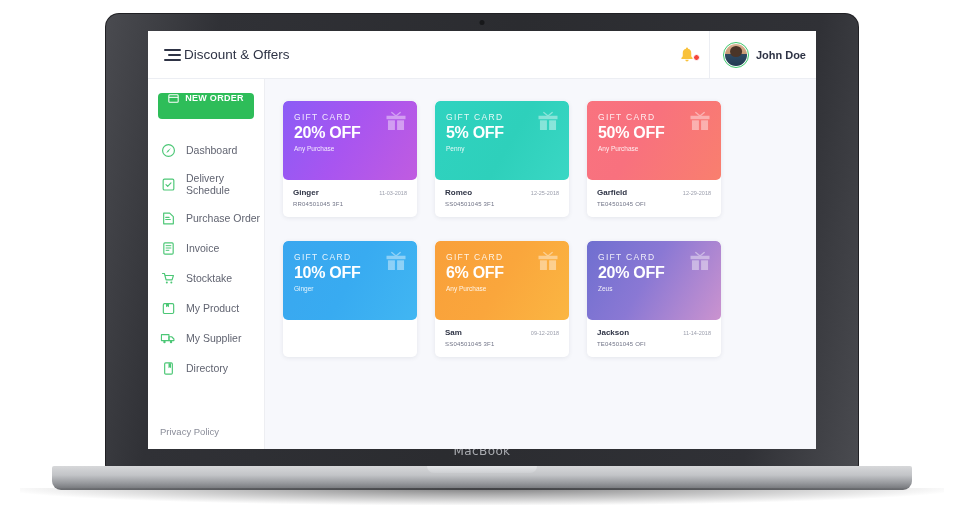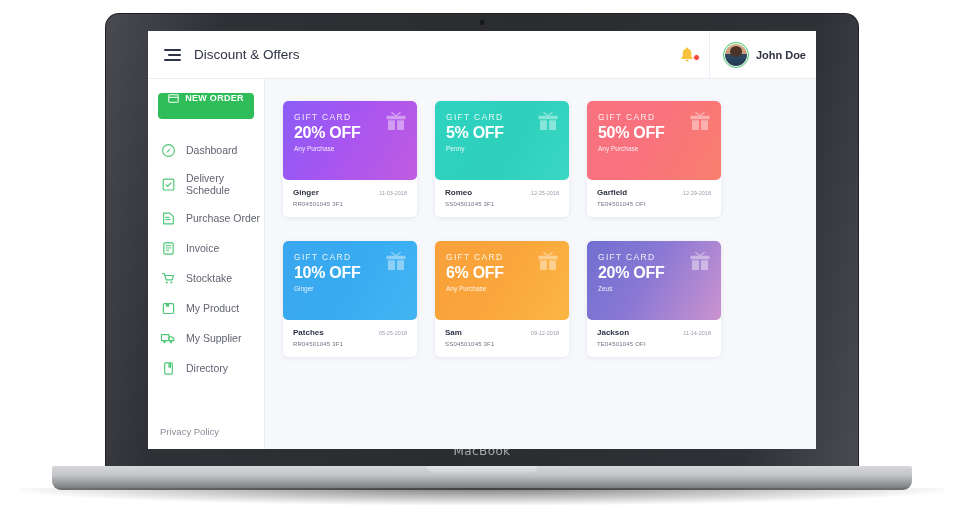--- a/index.html
+++ b/index.html
@@ -64,21 +64,21 @@
     width:117px; display:flex; align-items:center; padding-left:12px;
     border-right:1px solid #edeef2; background:#fff;
   }
   #brand-text {
     font-size:11.5px; font-weight:bold; letter-spacing:2.4px; color:#2e3345;
   }
   #topbar-main {
     flex:1; display:flex; align-items:center; justify-content:space-between;
     padding:0 10px 0 16px; border-bottom:1px solid #eceef3;
   }
-  #topbar-left { display:flex; align-items:center; gap:13px; }
+  #topbar-left { display:flex; align-items:center; gap:3px; }
   #hamburger-icon { width:17px; display:flex; flex-direction:column; gap:3px; }
   #hamburger-icon i { display:block; height:2px; background:#2e3345; border-radius:1px; }
   #hamburger-icon i:nth-child(1){ width:17px; }
   #hamburger-icon i:nth-child(2){ width:13px; margin-left:4px; }
   #hamburger-icon i:nth-child(3){ width:17px; }
   #page-title { font-size:13.5px; color:#2e3345; font-weight:500; }
   #topbar-right { display:flex; align-items:center; height:100%; }
   #bell-wrap { position:relative; padding:0 14px; display:flex; align-items:center; }
   #bell-dot {
     position:absolute; right:9px; top:8px;
@@ -380,27 +380,20 @@
                 <span class="card-label">GIFT CARD</span>
                 <span class="card-discount">10% OFF</span>
                 <span class="card-sub">Ginger</span>
                 <span class="gift-icon"><svg width="22" height="21" viewBox="0 0 24 23">
                     <path d="M7.4 1.6 11.4 5M16.6 1.6 12.6 5" stroke="#fff" stroke-width="1.5" stroke-linecap="round" fill="none"></path>
                     <rect x="1.6" y="5.2" width="20.8" height="3.8" fill="#fff"></rect>
                     <rect x="3.2" y="10.2" width="7.6" height="10.6" fill="#fff"></rect>
                     <rect x="13.2" y="10.2" width="7.6" height="10.6" fill="#fff"></rect>
                   </svg></span>
               </div>
-              <div class="card-bottom">
-                <div class="card-row1">
-                  <span class="card-person">Patches</span>
-                  <span class="card-date">05-25-2018</span>
-                </div>
-                <div class="card-code">RR04501045 3F1</div>
-              </div>
             </div>
             <div class="gift-card">
               <div class="card-top" style="background:linear-gradient(120deg,#f9a03a 0%,#faa63c 50%,#fbb642 100%)">
                 <span class="card-label">GIFT CARD</span>
                 <span class="card-discount">6% OFF</span>
                 <span class="card-sub">Any Purchase</span>
                 <span class="gift-icon"><svg width="22" height="21" viewBox="0 0 24 23">
                     <path d="M7.4 1.6 11.4 5M16.6 1.6 12.6 5" stroke="#fff" stroke-width="1.5" stroke-linecap="round" fill="none"></path>
                     <rect x="1.6" y="5.2" width="20.8" height="3.8" fill="#fff"></rect>
                     <rect x="3.2" y="10.2" width="7.6" height="10.6" fill="#fff"></rect>

